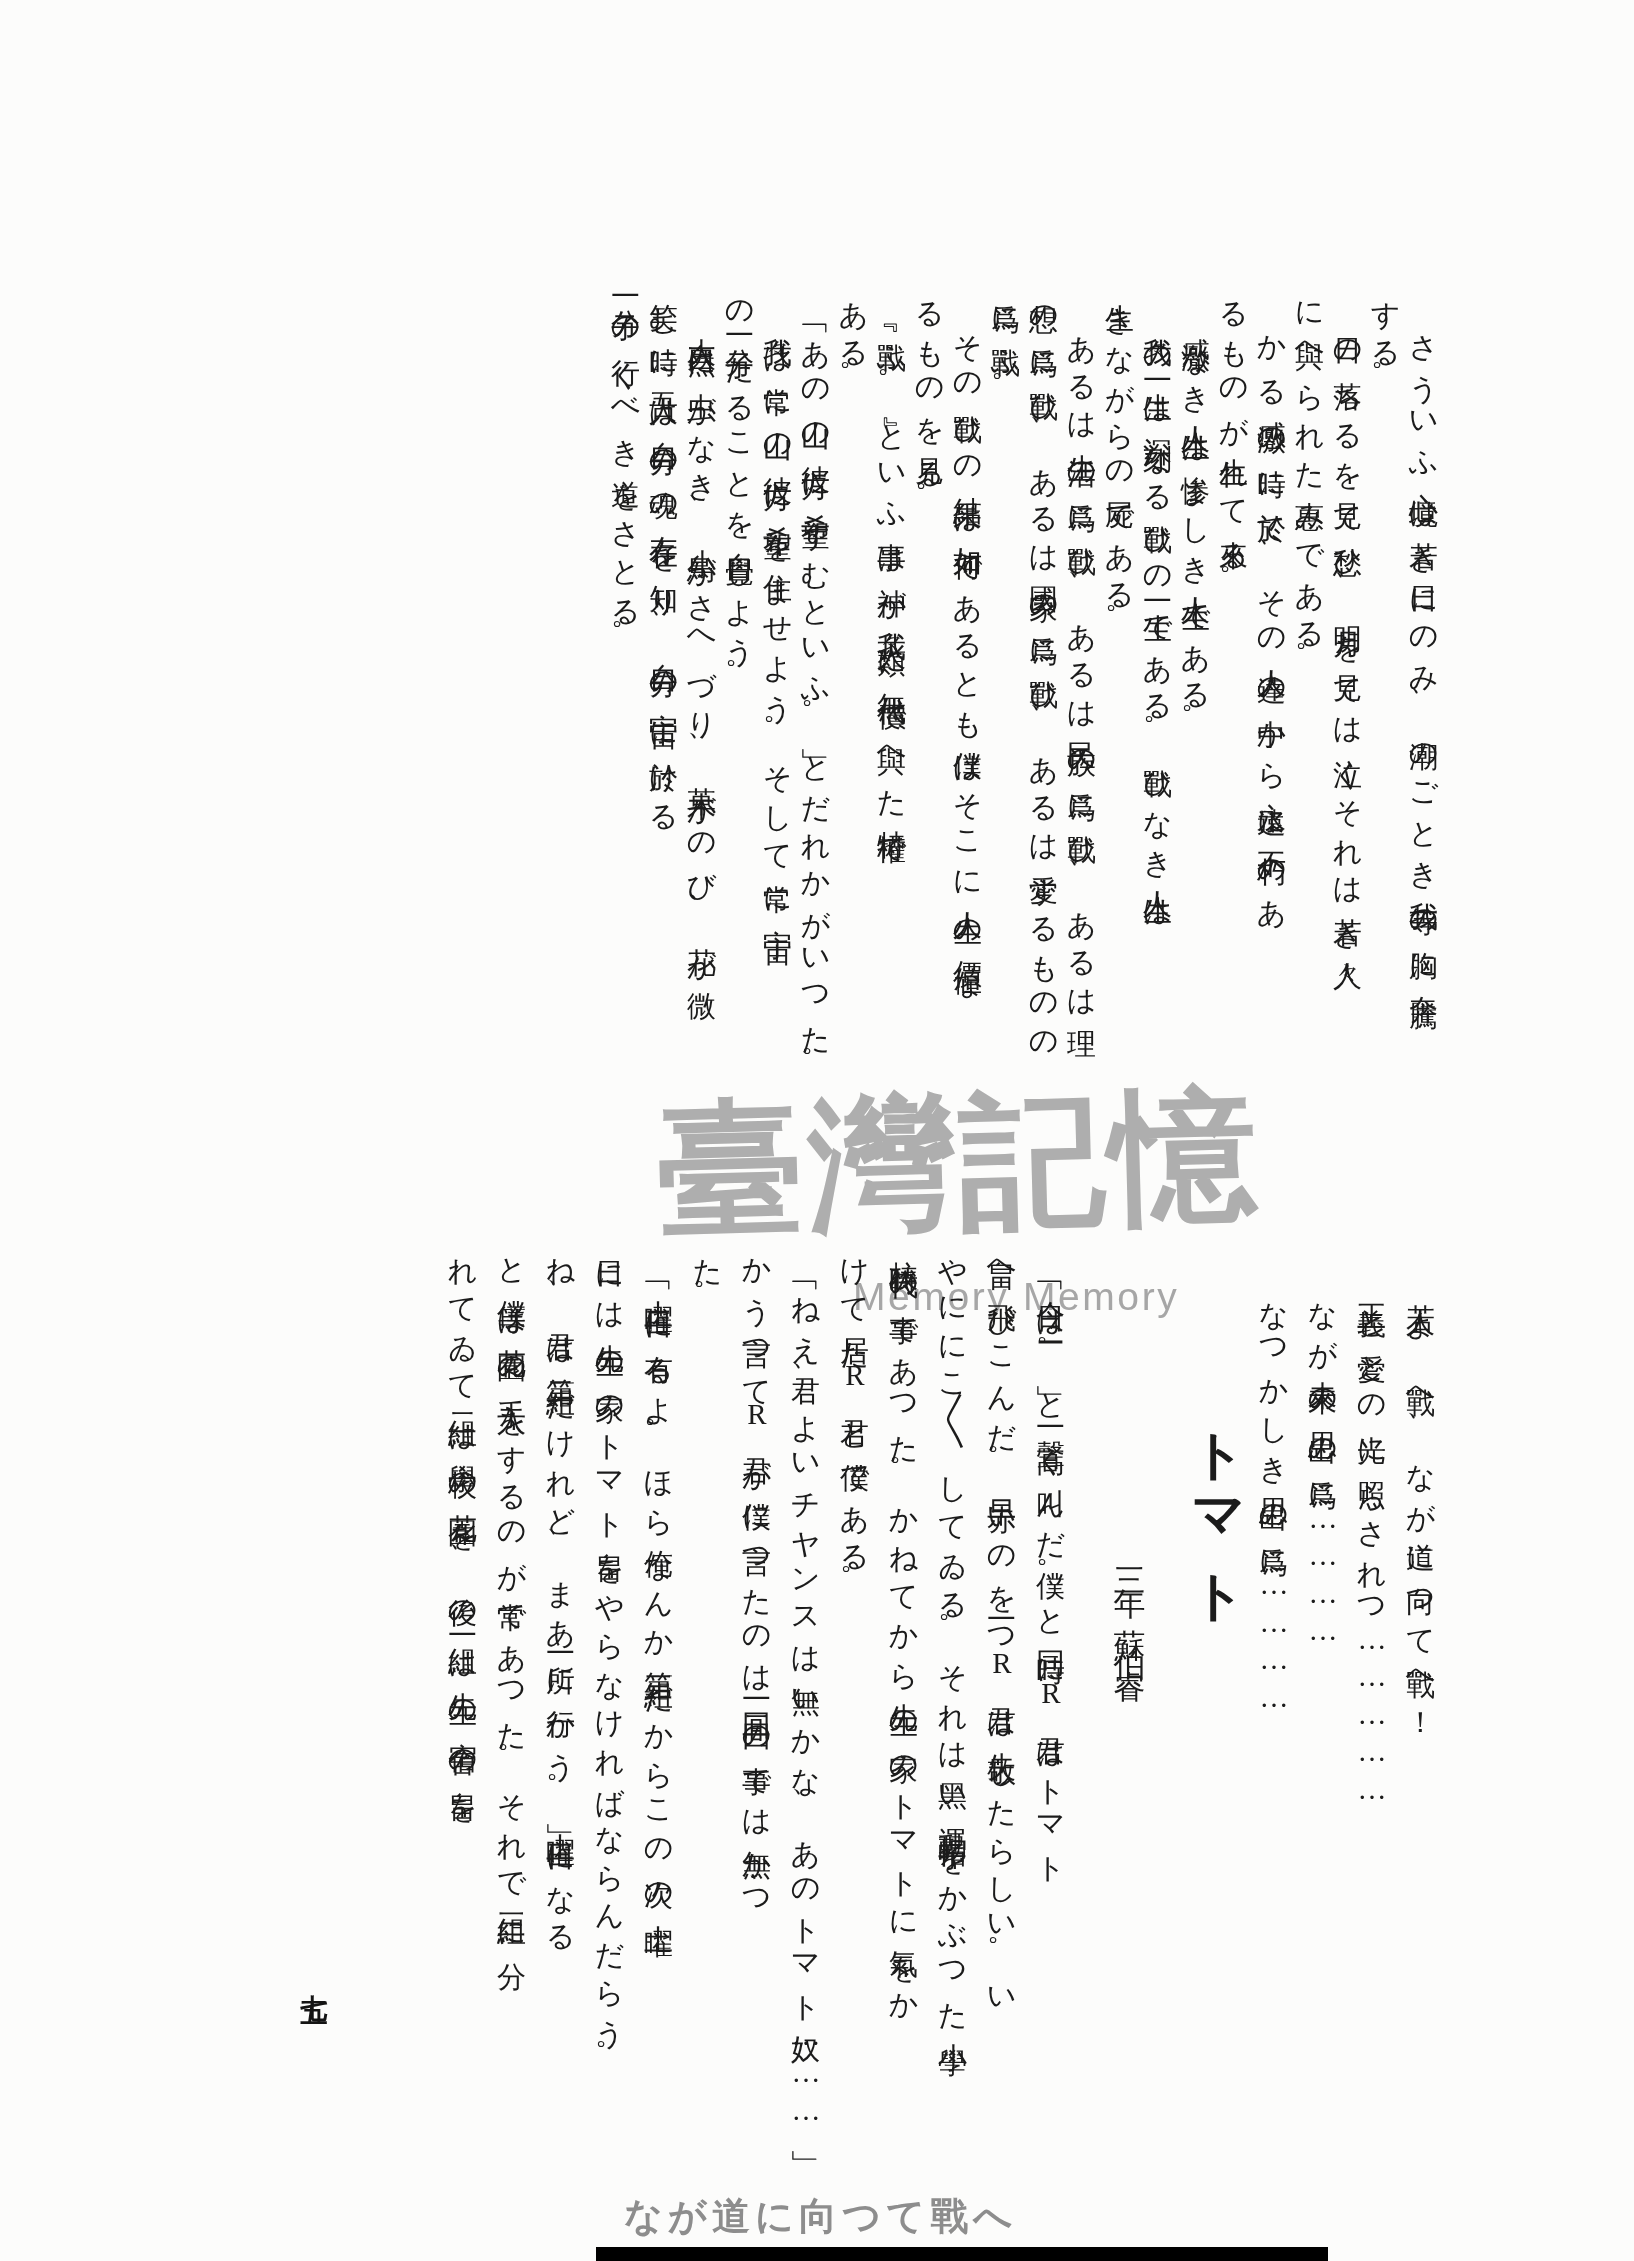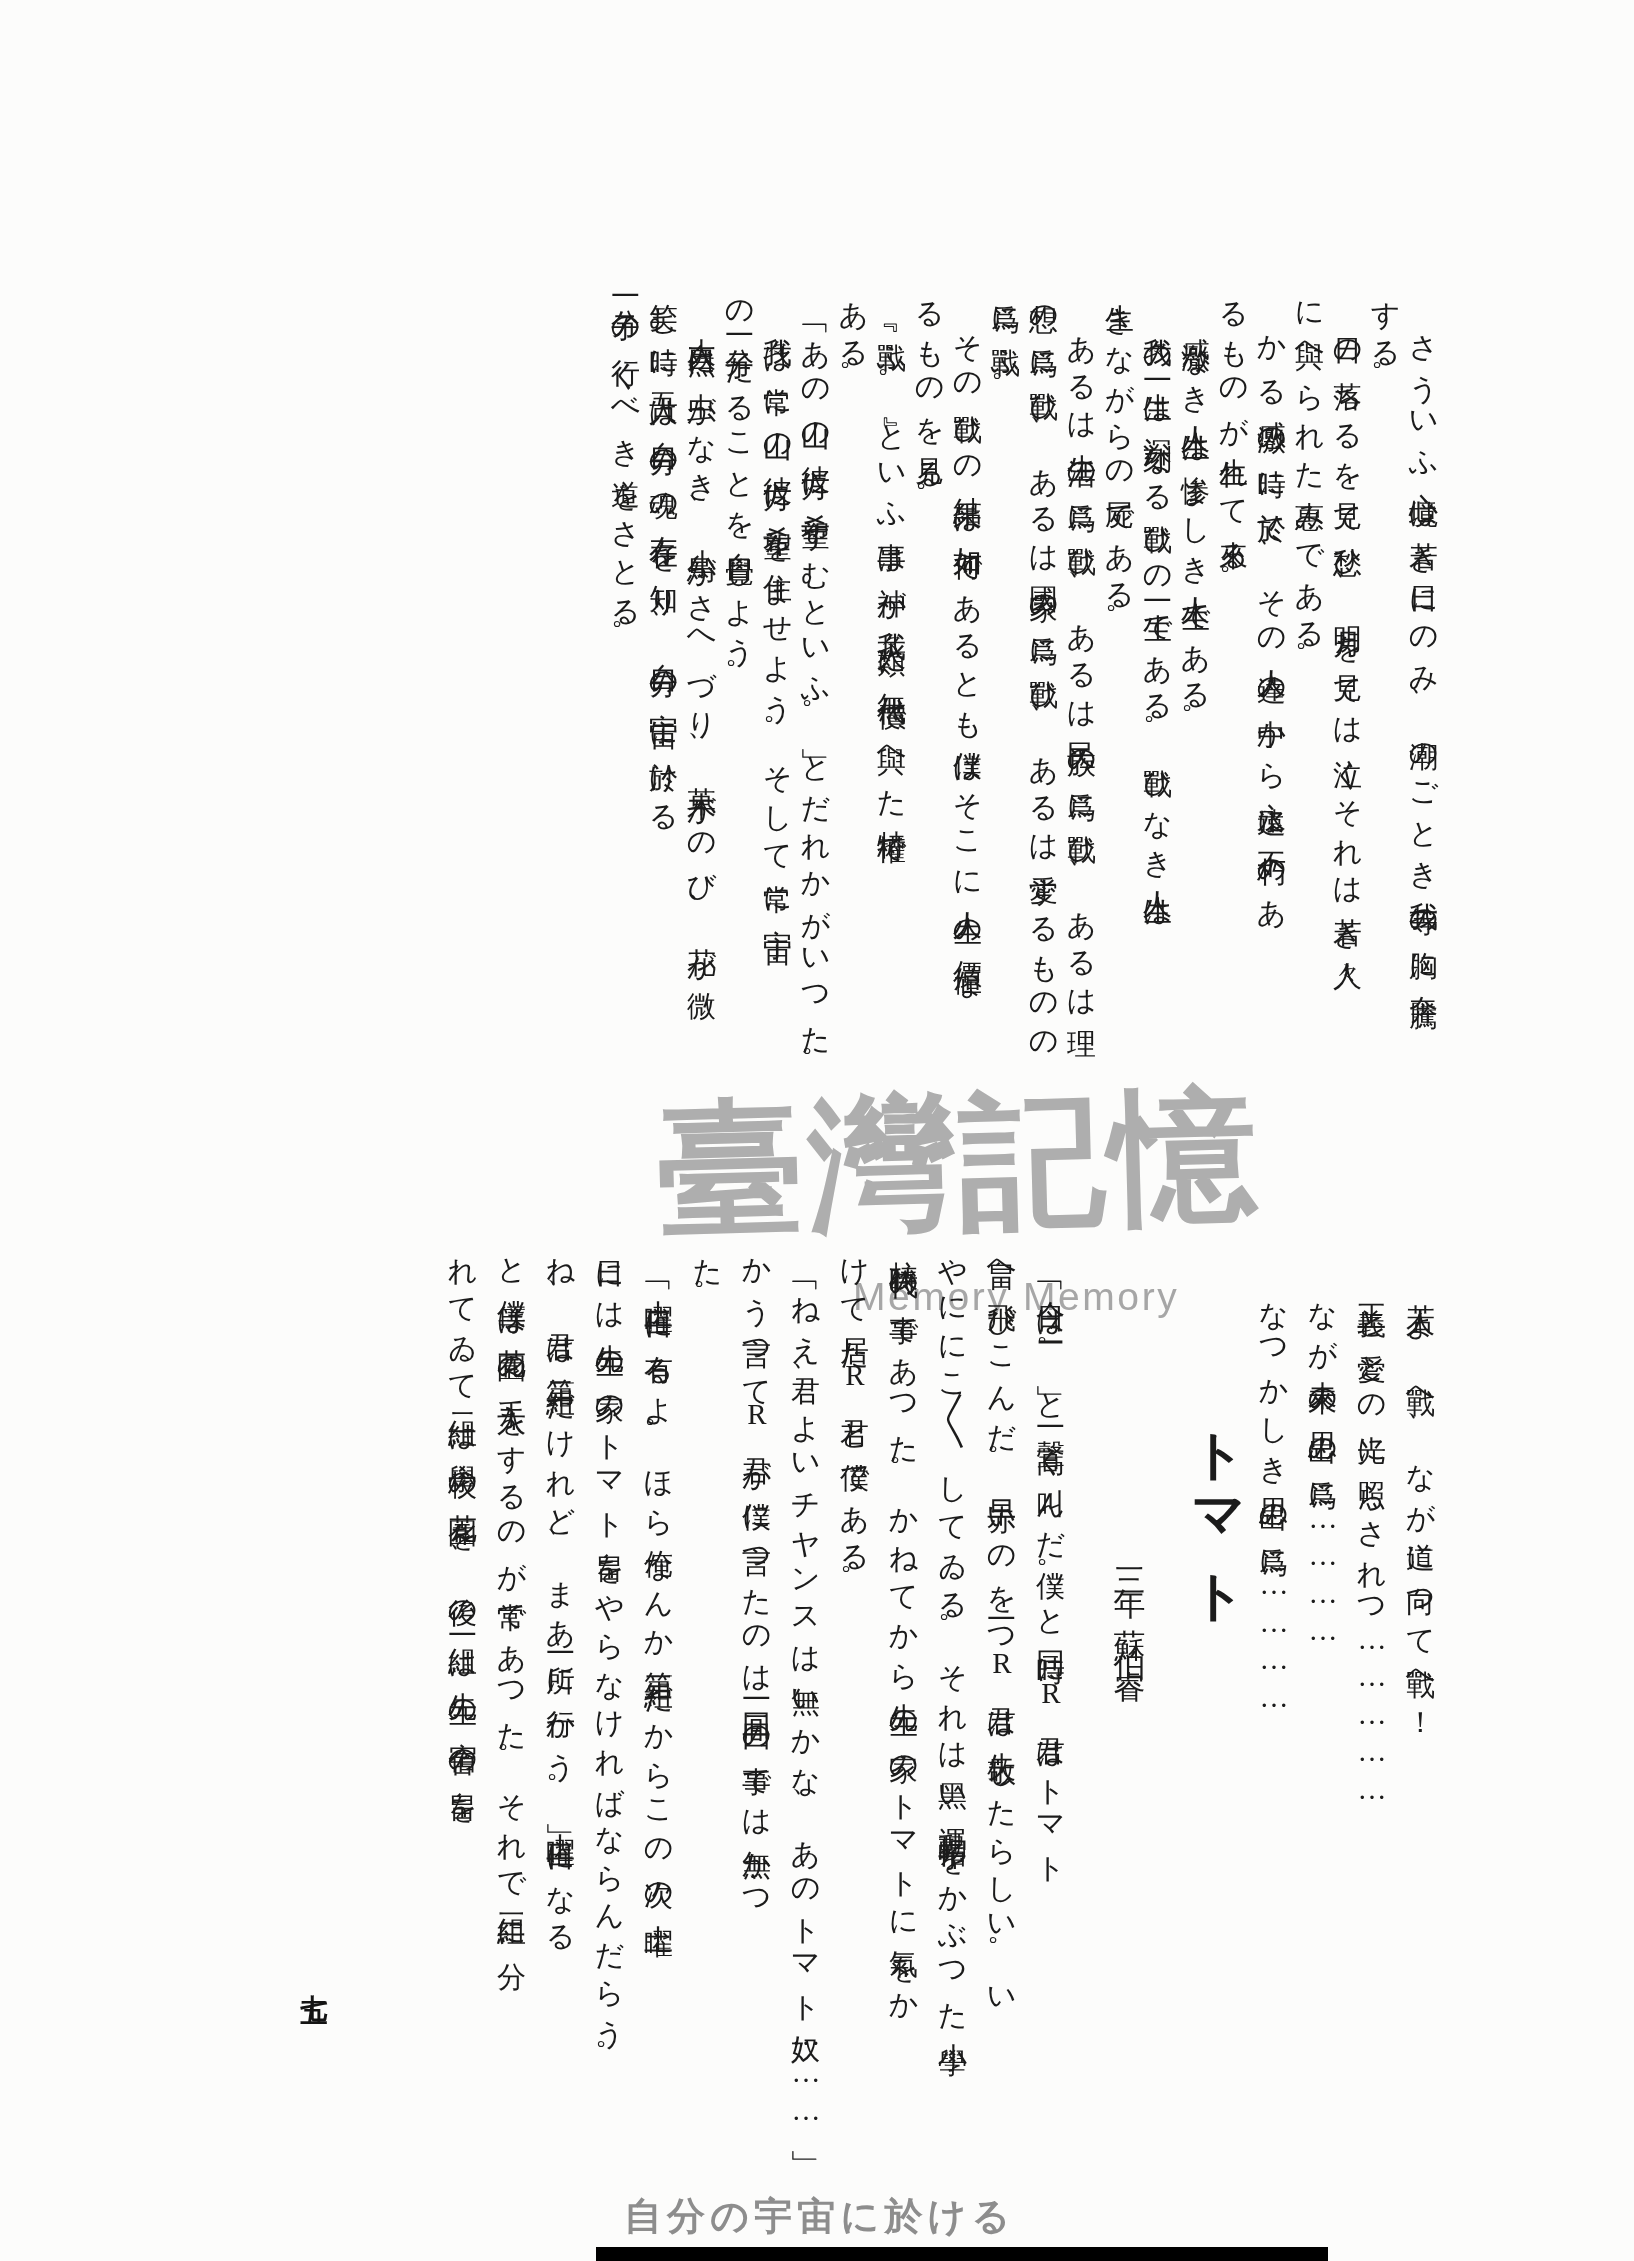--- a/index.html
+++ b/index.html
@@ -132,18 +132,18 @@
     <p>た。</p>
     <p class="ind">「土曜日に有るよ。ほら俺なんか第三組だからこの次の土曜</p>
     <p>日には先生の家のトマト畠をやらなければならんだらう。</p>
     <p>ね、君は第二組だけれど、まあ一所に行かう。」土曜日になる</p>
     <p>と僕等は花園の手入をするのが常であつた。それで三組に分</p>
     <p>れてゐて二組は學校の花園を、後の一組は先生の宿舍の畠を</p>
   </div>
 
   <div class="pagenum">七五</div>
 
-  <div class="footer-credit">自分の宇宙に於ける</div>
+  <div class="footer-credit">なが道に向つて戰へ</div>
 
   <div class="scan-bar"></div>
 
 </div>
 
 
 </body></html>

